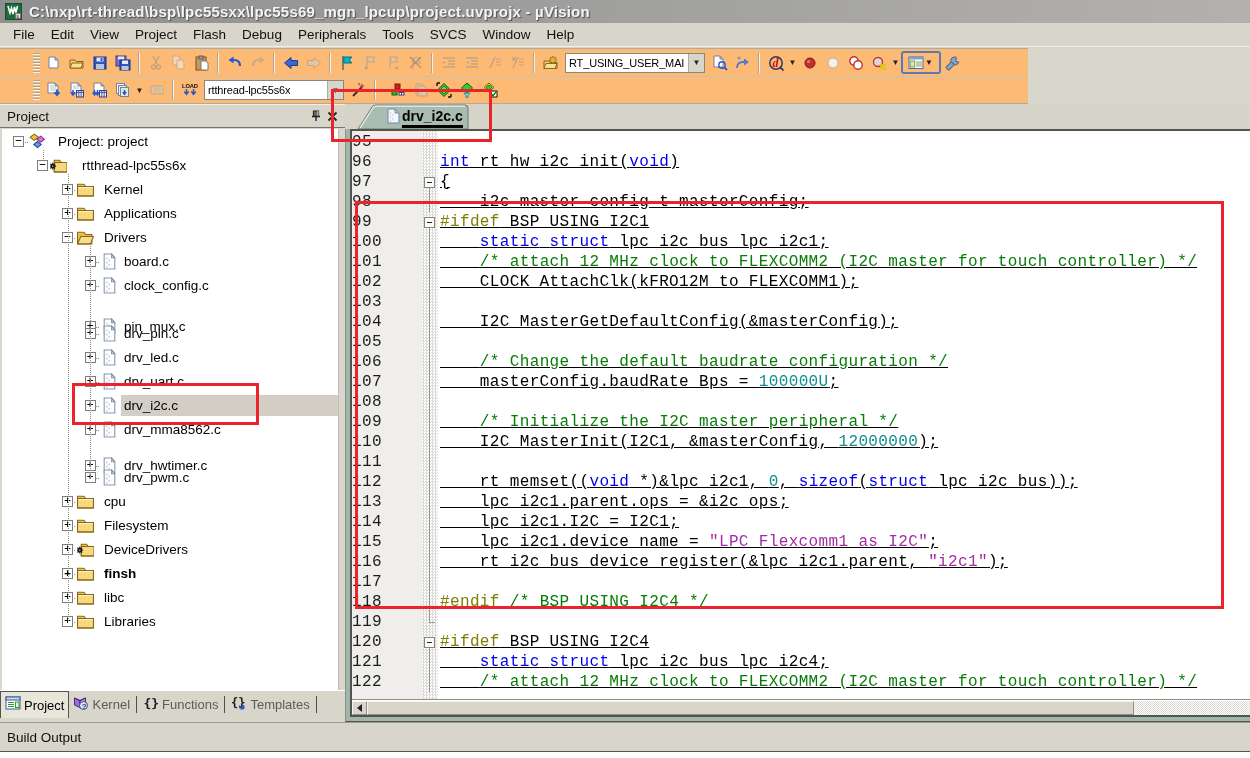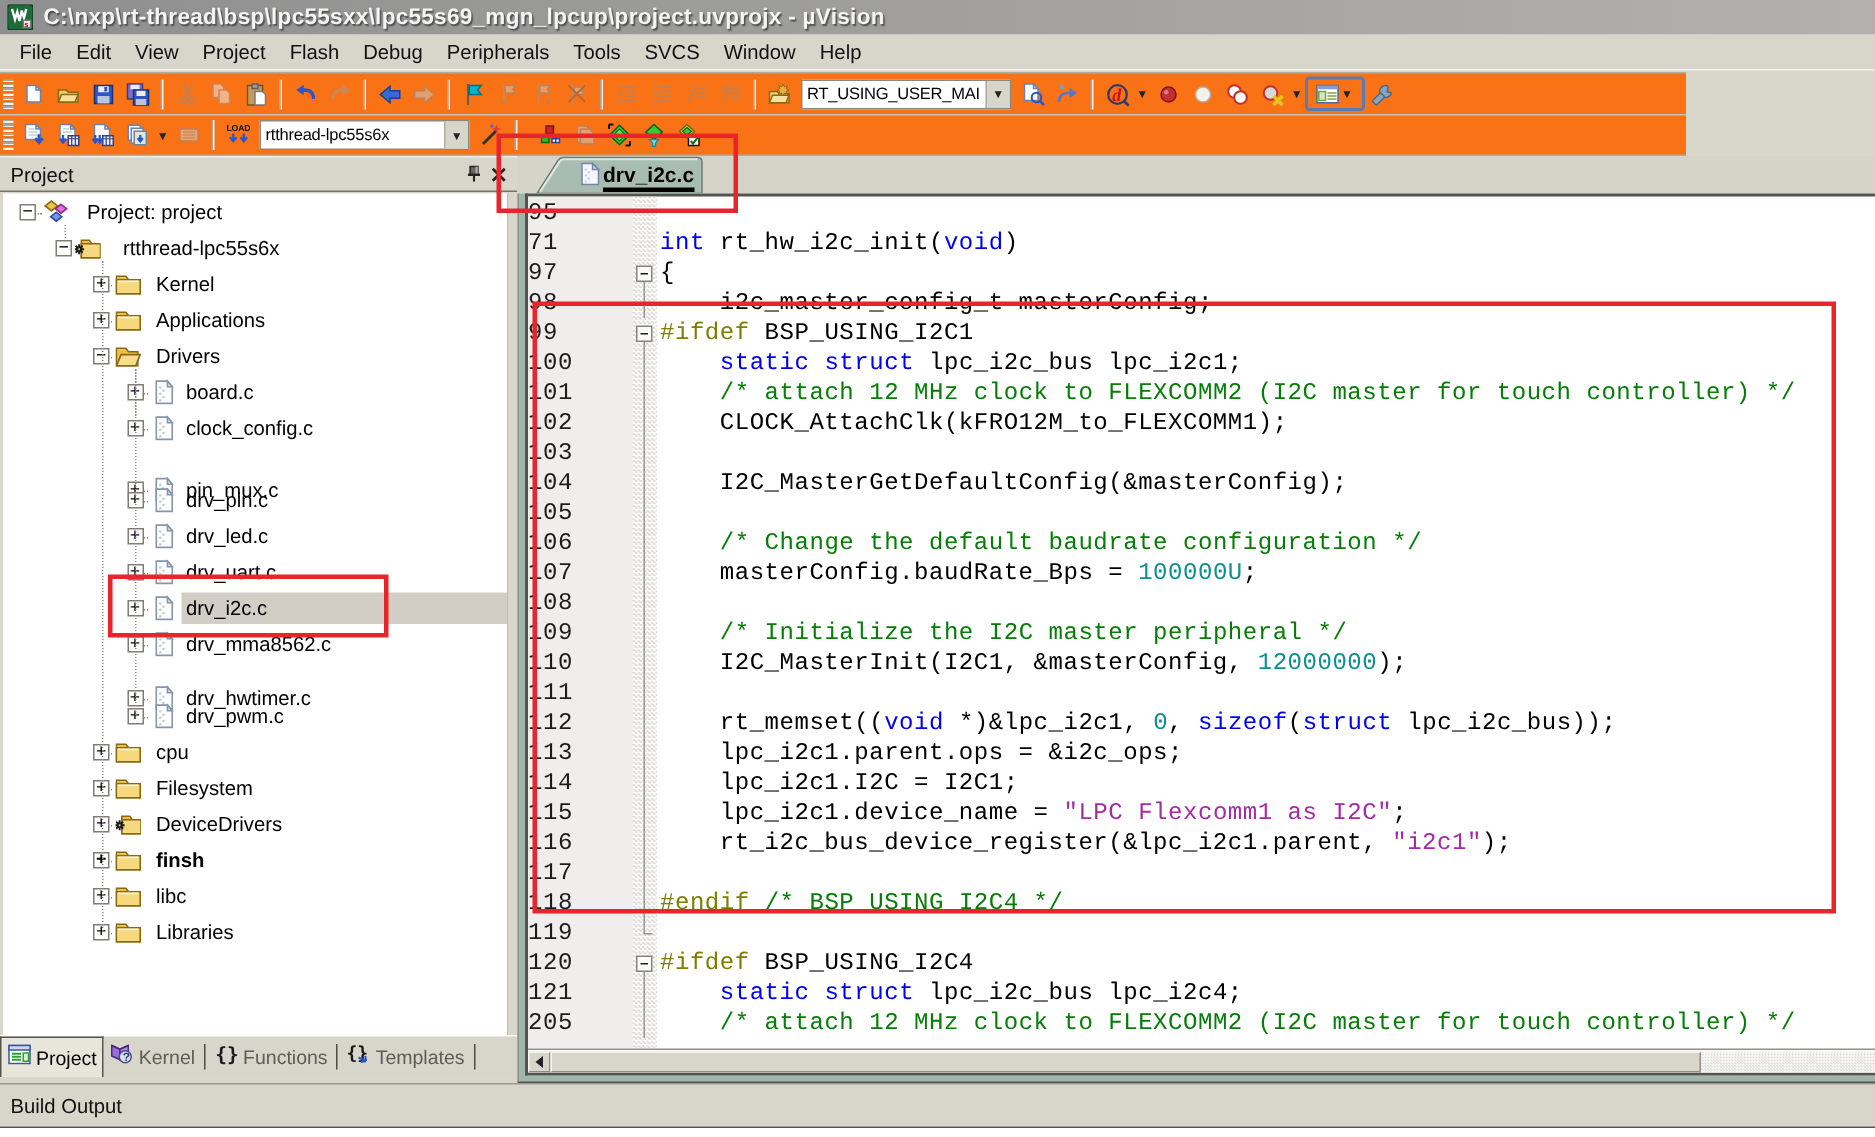--- a/index.html
+++ b/index.html
@@ -13,21 +13,21 @@
   #titlebar .title-text { margin-left:7px; font-size:15px; font-weight:bold; color:#f4f4f4;
     text-shadow:1px 1px 1px #4e4e4e; letter-spacing:0.2px; white-space:nowrap; }
 
   
   #menubar { position:absolute; left:0; top:23px; width:1250px; height:24px;
     background:#d8d5cb; border-bottom:1px solid #f2f0e9; display:flex; align-items:center; }
   #menubar .menu-item { font-size:13.5px; color:#111; padding:3px 8px; margin-left:0px; }
   #menubar .menu-item:first-child { margin-left:5px; }
 
   
-  .toolbar { position:absolute; left:0; width:1124px; background:#f97316; display:flex; align-items:center; }
+  .toolbar { position:absolute; left:0; width:1028px; background:#fdba74; display:flex; align-items:center;padding-left:31px; }
   #toolbar1 { top:48px; height:28px; border-top:1px solid #aeaba1; }
   #toolbar2 { top:76px; height:28px; border-top:1px solid #c5c2b8; border-bottom:1px solid #aeaba1; }
   .grip { width:7px; height:20px; margin:0 2px 0 2px;
     background:repeating-linear-gradient(to bottom,#a9a69c 0 1px, #f4f2eb 1px 2px, transparent 2px 3px); }
   .tb-btn { width:23px; height:23px; display:flex; align-items:center; justify-content:center; position:relative; }
   .tb-btn svg { display:block; }
   .tb-btn.disabled { opacity:0.5; filter:grayscale(85%); }
   .tb-sep { width:2px; height:20px; margin:0 4px;
     border-left:1px solid #a9a69c; border-right:1px solid #f4f2eb; }
   .tb-arrow { font-size:8px; color:#222; width:11px; text-align:center; }
@@ -79,21 +79,21 @@
   #frame-inner { position:relative; width:100%; height:100%; border:2px solid #55534e; border-right:none; background:#fff; }
   #code-view { position:absolute; left:0; right:0; top:0; bottom:16px; overflow:hidden; }
   #gutter-bg { position:absolute; left:0; top:0; bottom:0; width:70px; background:#efeeec; }
   #foldcol-bg { position:absolute; left:70px; top:0; bottom:0; width:16px;
     background-image:conic-gradient(#dcdad5 25%, #fff 0 50%, #dcdad5 0 75%, #fff 0);
     background-size:3px 3px; }
   #code-lines { position:absolute; left:0; top:1px; right:0; }
   .cl { position:relative; height:20px; display:flex; }
   .cl .ln { width:70px; text-align:left; padding-right:3px; color:#1c1c1c; }
   .cl .fold { width:16px; position:relative; }
-  .cl .ct { white-space:pre; padding-left:2px; }
+  .cl .ct { white-space:pre; padding-left:2px;text-decoration:underline; }
   #code-lines, .cl { font-family:"Liberation Mono", monospace; font-size:16px; line-height:20px; letter-spacing:0.36px; }
   .ct .k { color:#0000ee; }
   .ct .c { color:#067d06; }
   .ct .n { color:#0e8f8f; }
   .ct .s { color:#a62aa6; }
   .ct .d { color:#7e7e00; }
   .fold-box { position:absolute; left:2px; top:4.5px; width:11px; height:11px; background:#fbfbfa;
     border:1px solid #85837c; display:flex; align-items:center; justify-content:center; z-index:2; }
   .fold-box .pm { width:5px; height:1px; background:#222; display:block; }
   .fold-v { position:absolute; left:7px; top:0; bottom:0; width:1px; background:#98968f; }
@@ -962,21 +962,21 @@
       <div id="code-view">
         <div id="gutter-bg"></div>
         <div id="foldcol-bg"></div>
         <div id="code-lines">
             <div class="cl">
               <span class="ln">95</span>
               <span class="fold"></span>
               <span class="ct"></span>
             </div>
             <div class="cl">
-              <span class="ln">71</span>
+              <span class="ln">96</span>
               <span class="fold"></span>
               <span class="ct"><span class="k">int</span><span> rt_hw_i2c_init(</span><span class="k">void</span><span>)</span></span>
             </div>
             <div class="cl">
               <span class="ln">97</span>
               <span class="fold">
                 <span class="fold-v below"></span>
                 <span class="fold-box">
                   <span class="pm"></span>
                 </span>
@@ -1152,21 +1152,21 @@
               <span class="ct"><span class="d">#ifdef</span><span> BSP_USING_I2C4</span></span>
             </div>
             <div class="cl">
               <span class="ln">121</span>
               <span class="fold">
                 <span class="fold-v"></span>
               </span>
               <span class="ct"><span>    </span><span class="k">static</span><span> </span><span class="k">struct</span><span> lpc_i2c_bus lpc_i2c4;</span></span>
             </div>
             <div class="cl">
-              <span class="ln">205</span>
+              <span class="ln">122</span>
               <span class="fold">
                 <span class="fold-v"></span>
               </span>
               <span class="ct"><span>    </span><span class="c">/* attach 12 MHz clock to FLEXCOMM2 (I2C master for touch controller) */</span></span>
             </div>
           </div>
       </div>
       <div id="hscroll">
         <div class="sb-track"></div>
         <div class="sb-btn">

